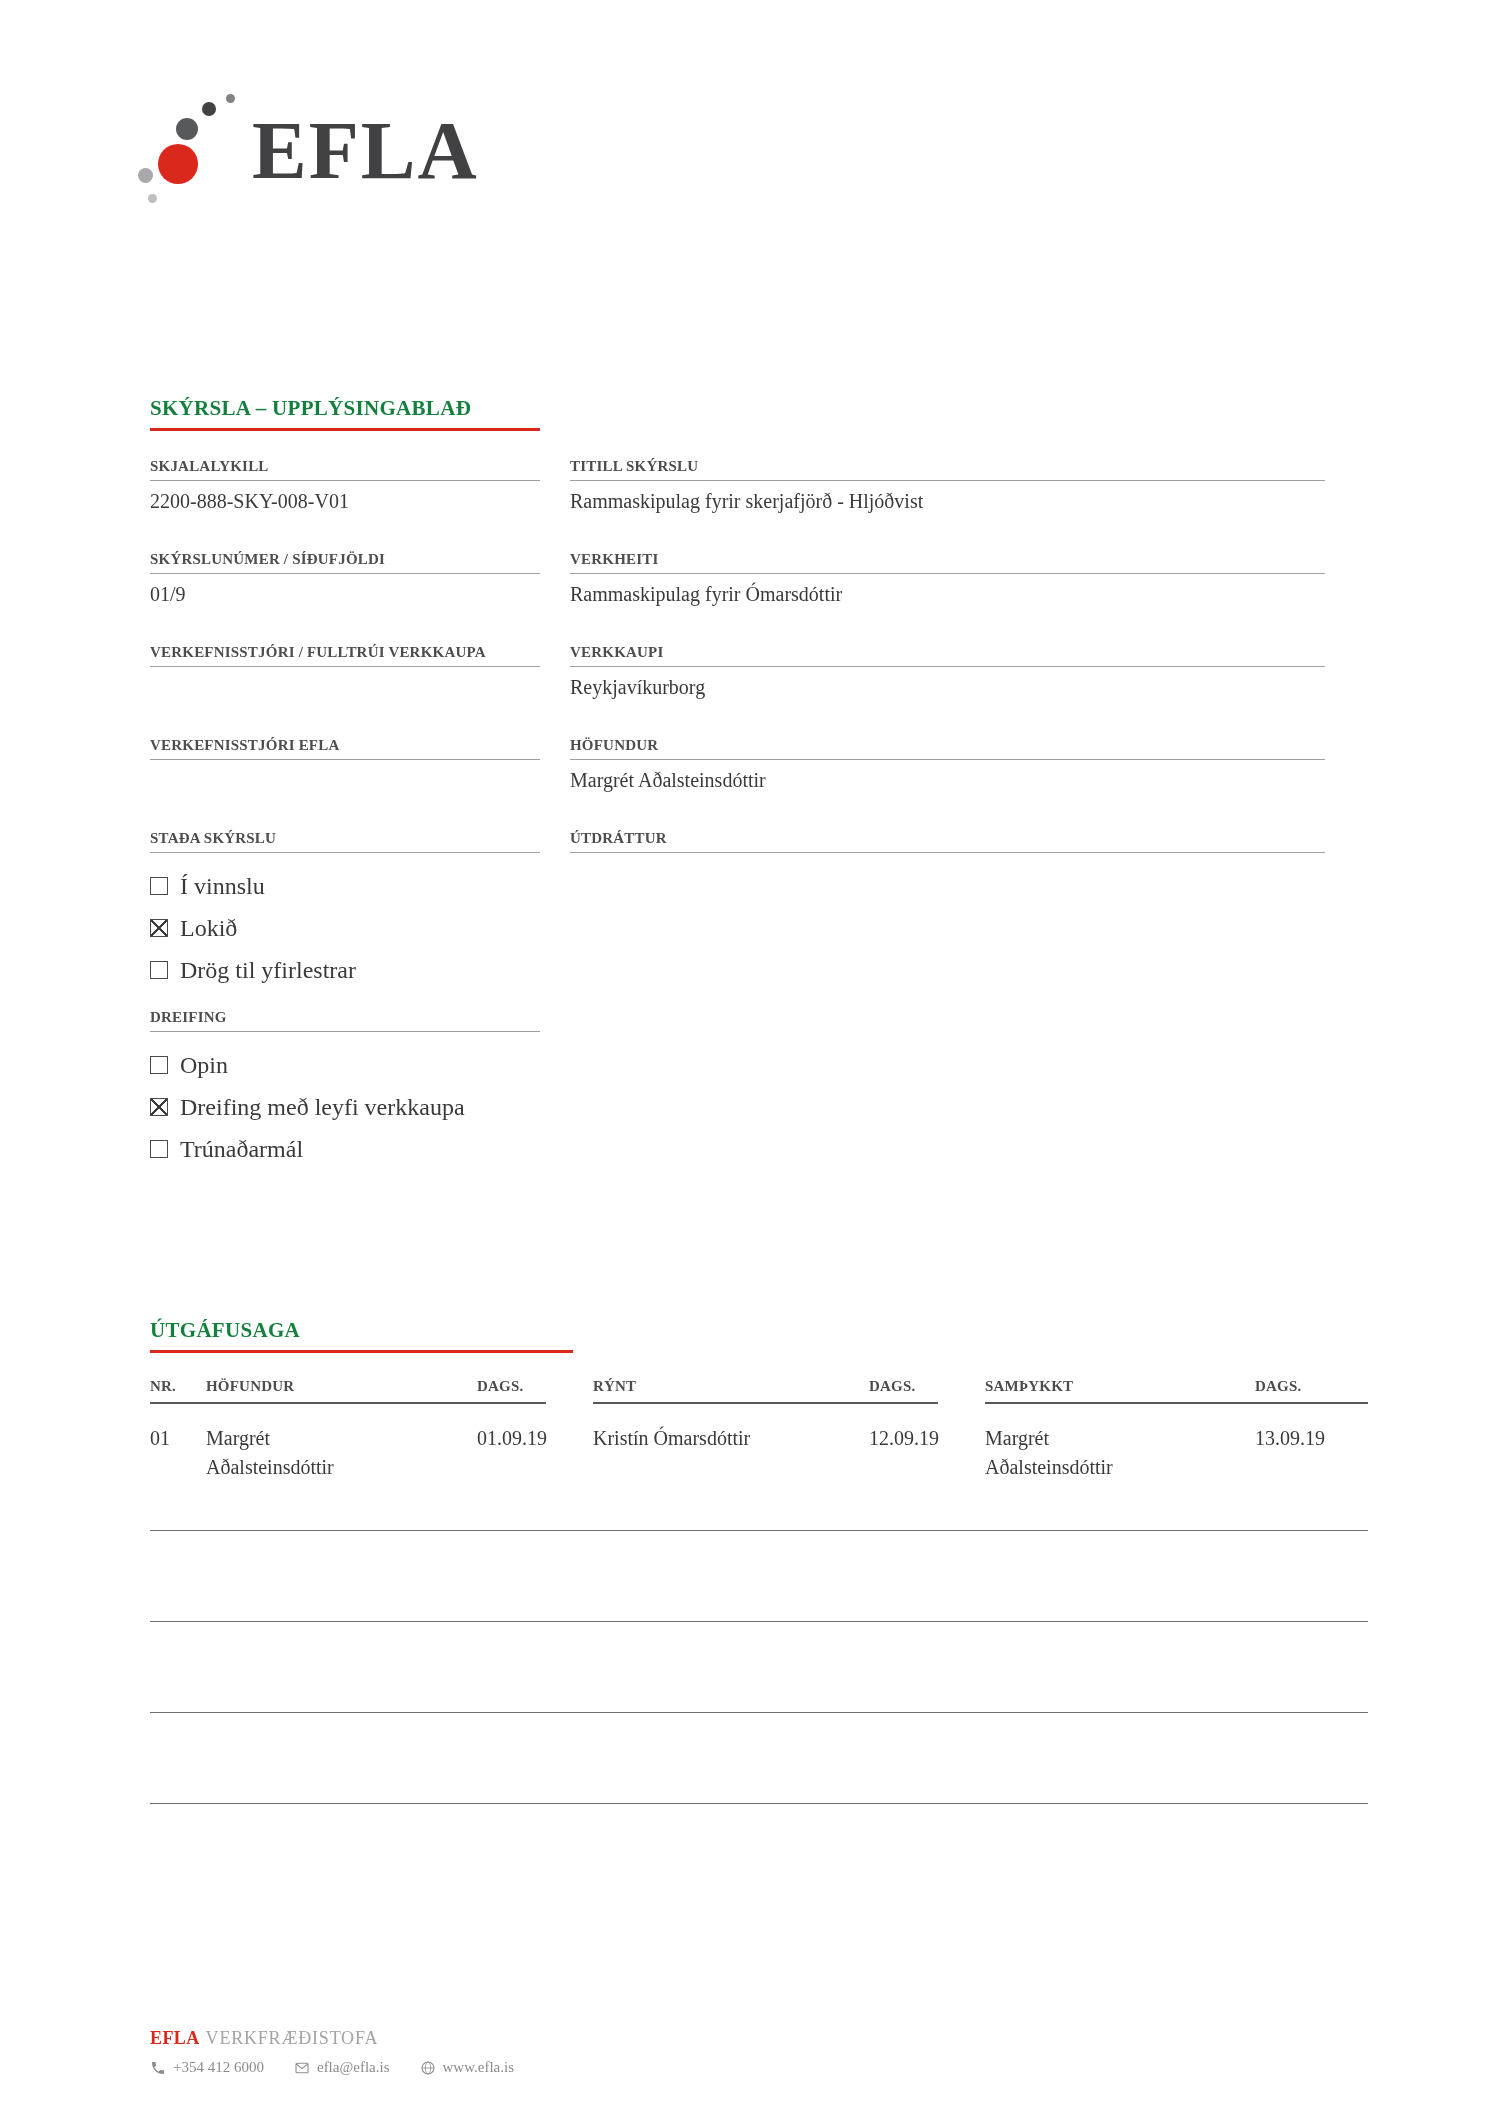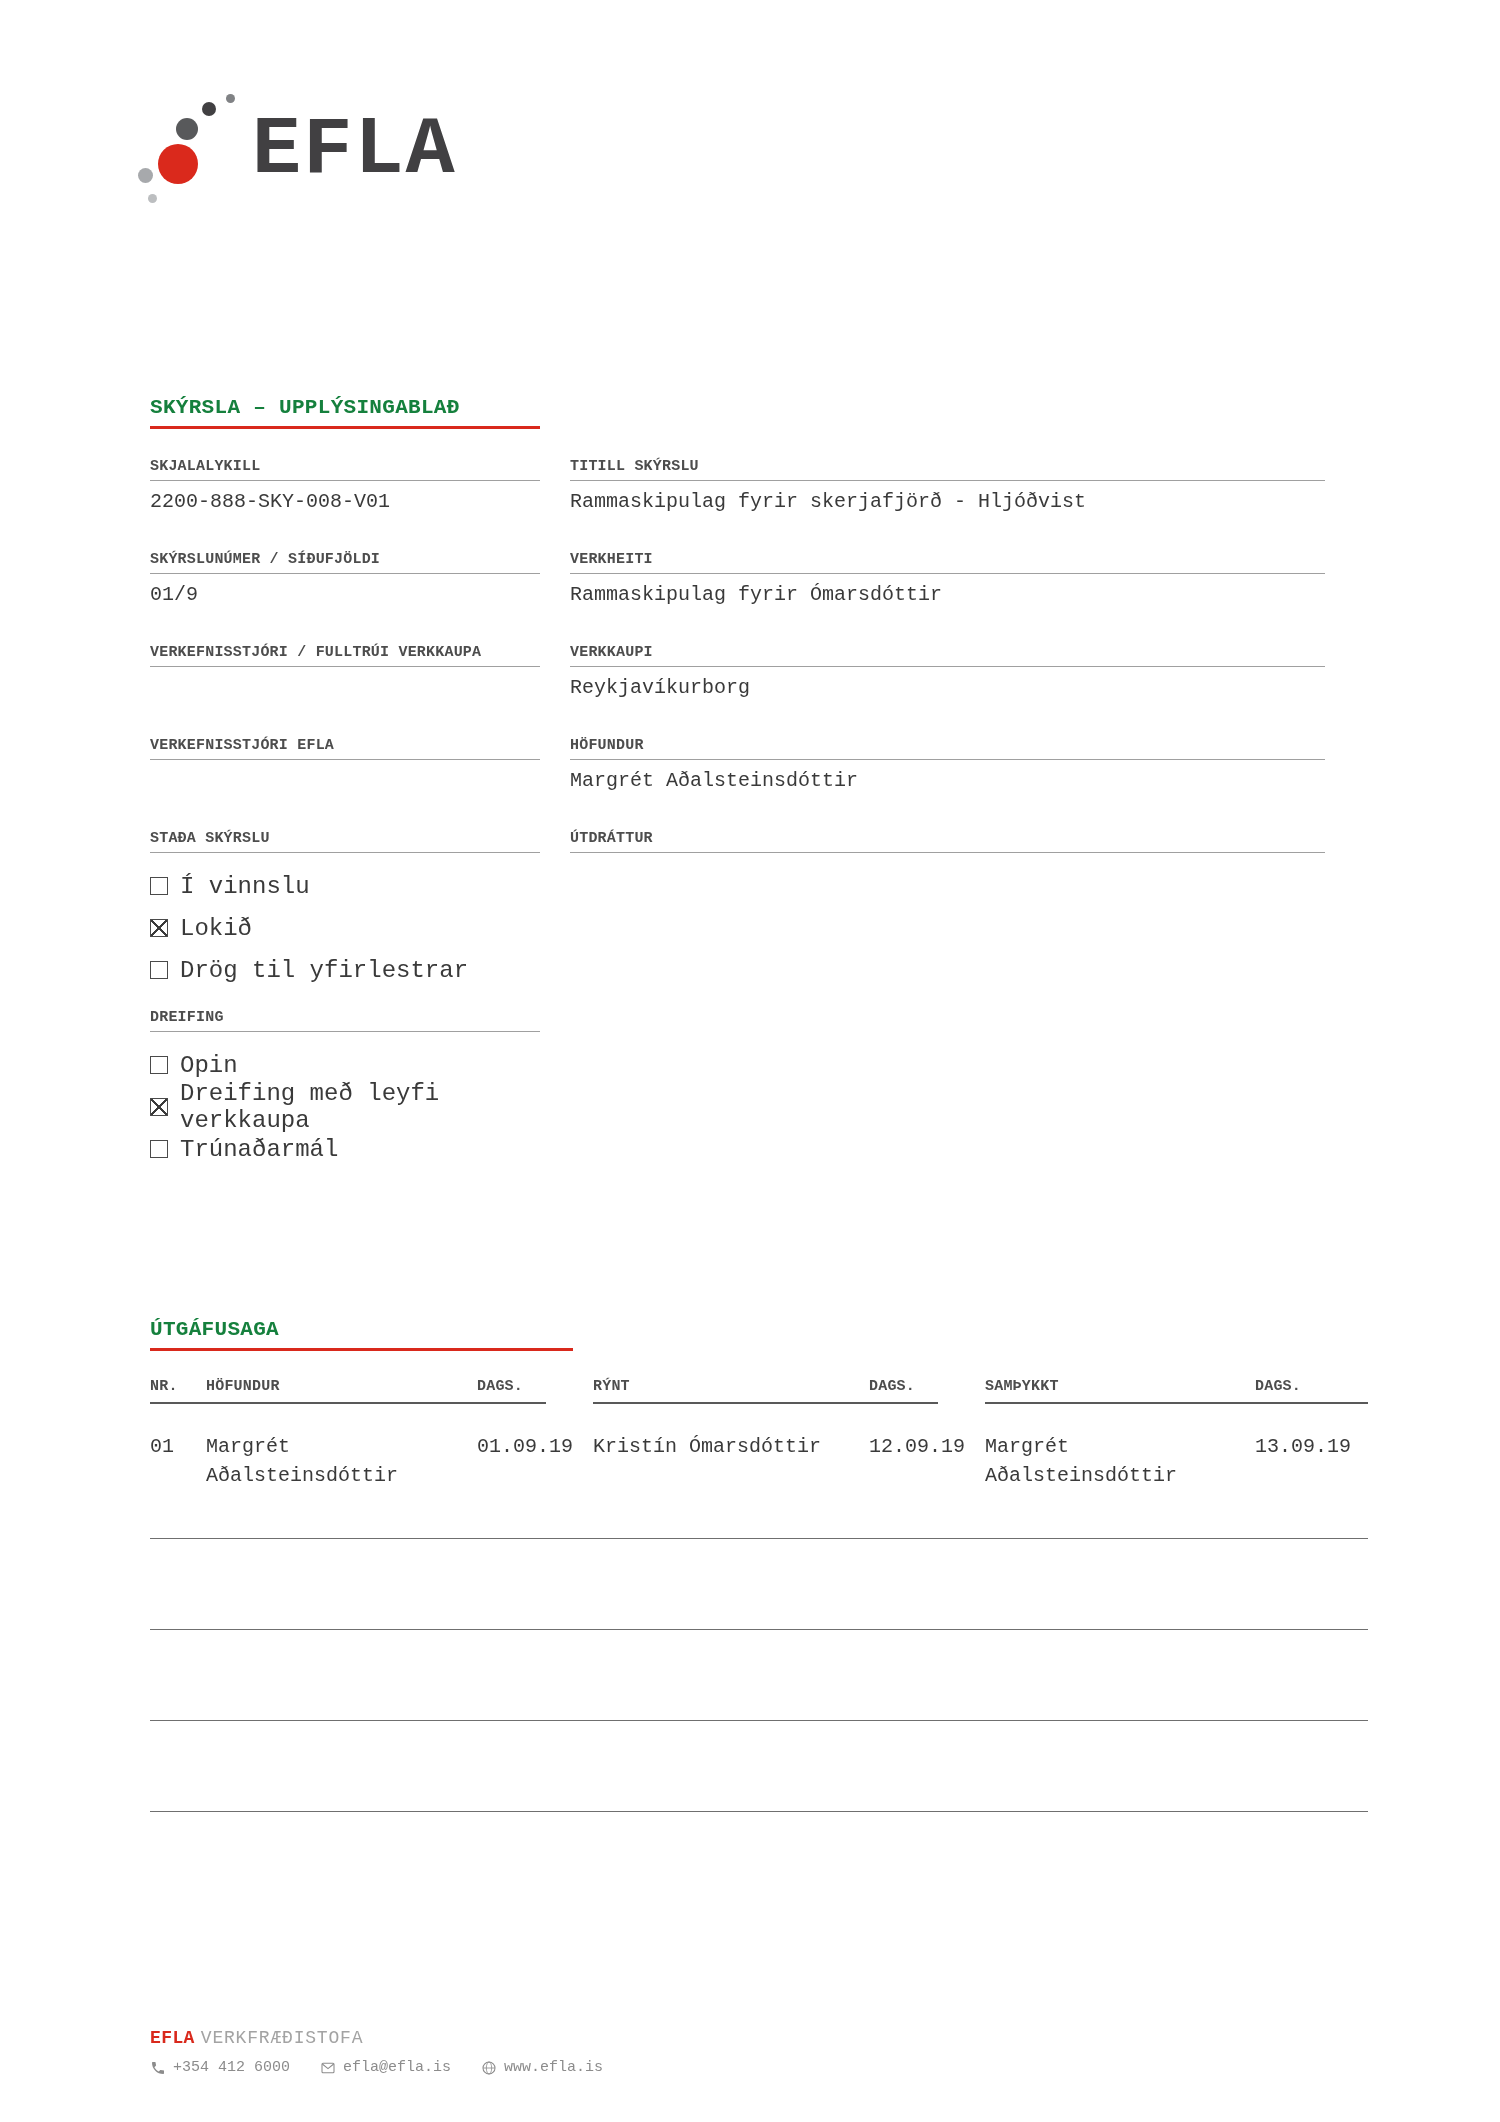--- a/index.html
+++ b/index.html
@@ -1,21 +1,21 @@
 <!DOCTYPE html>
 <html><head>
 <meta charset="utf-8">
 <style>
   html, body { margin: 0; padding: 0; background: #ffffff; }
   .page {
     position: relative;
     width: 1500px;
     height: 2122px;
     background: #ffffff;
-    font-family: Liberation Mono, monospace;
+    font-family: Liberation Serif, serif;
     overflow: hidden;
   }
 
   
   .logo { position: absolute; left: 138px; top: 92px; display: flex; align-items: flex-start; }
   .logo-dots { position: relative; width: 108px; height: 125px; }
   .dot { position: absolute; border-radius: 50%; display: block; }
   .d1 { left: 88px; top: 2px;  width: 9px;  height: 9px;  background: #808285; }
   .d2 { left: 64px; top: 10px; width: 14px; height: 14px; background: #414042; }
   .d3 { left: 38px; top: 26px; width: 22px; height: 22px; background: #58595b; }
@@ -73,21 +73,21 @@
   .t-head .hcell {
     font-size: 15px; font-weight: bold; color: #4d4d4d; letter-spacing: 0.2px;
   }
   .hline { position: absolute; bottom: 0; height: 2px; background: #595959; }
   .hl1 { left: 0;     width: 396px; }
   .hl2 { left: 443px; width: 345px; }
   .hl3 { left: 835px; width: 383px; }
   .t-row { border-bottom: 1px solid #6f6f6f; }
   .t-row .cell {
     font-size: 20px; color: #3a3a3a; line-height: 29px;
-    padding-top: 28px; padding-bottom: 48px;
+    padding-top: 20px; padding-bottom: 48px;
   }
   .cell-wrap { max-width: 190px; }
   .empty-row { height: 90px; border-bottom: 1px solid #6f6f6f; }
 
   
   .footer { position: absolute; left: 150px; top: 2026px; }
   .footer-brand { font-size: 18px; line-height: 24px; }
   .brand-red { color: #d9291c; font-weight: bold; letter-spacing: 0.4px; }
   .brand-gray { color: #a3a3a3; margin-left: 6px; letter-spacing: 0.8px; }
   .footer-contacts {

